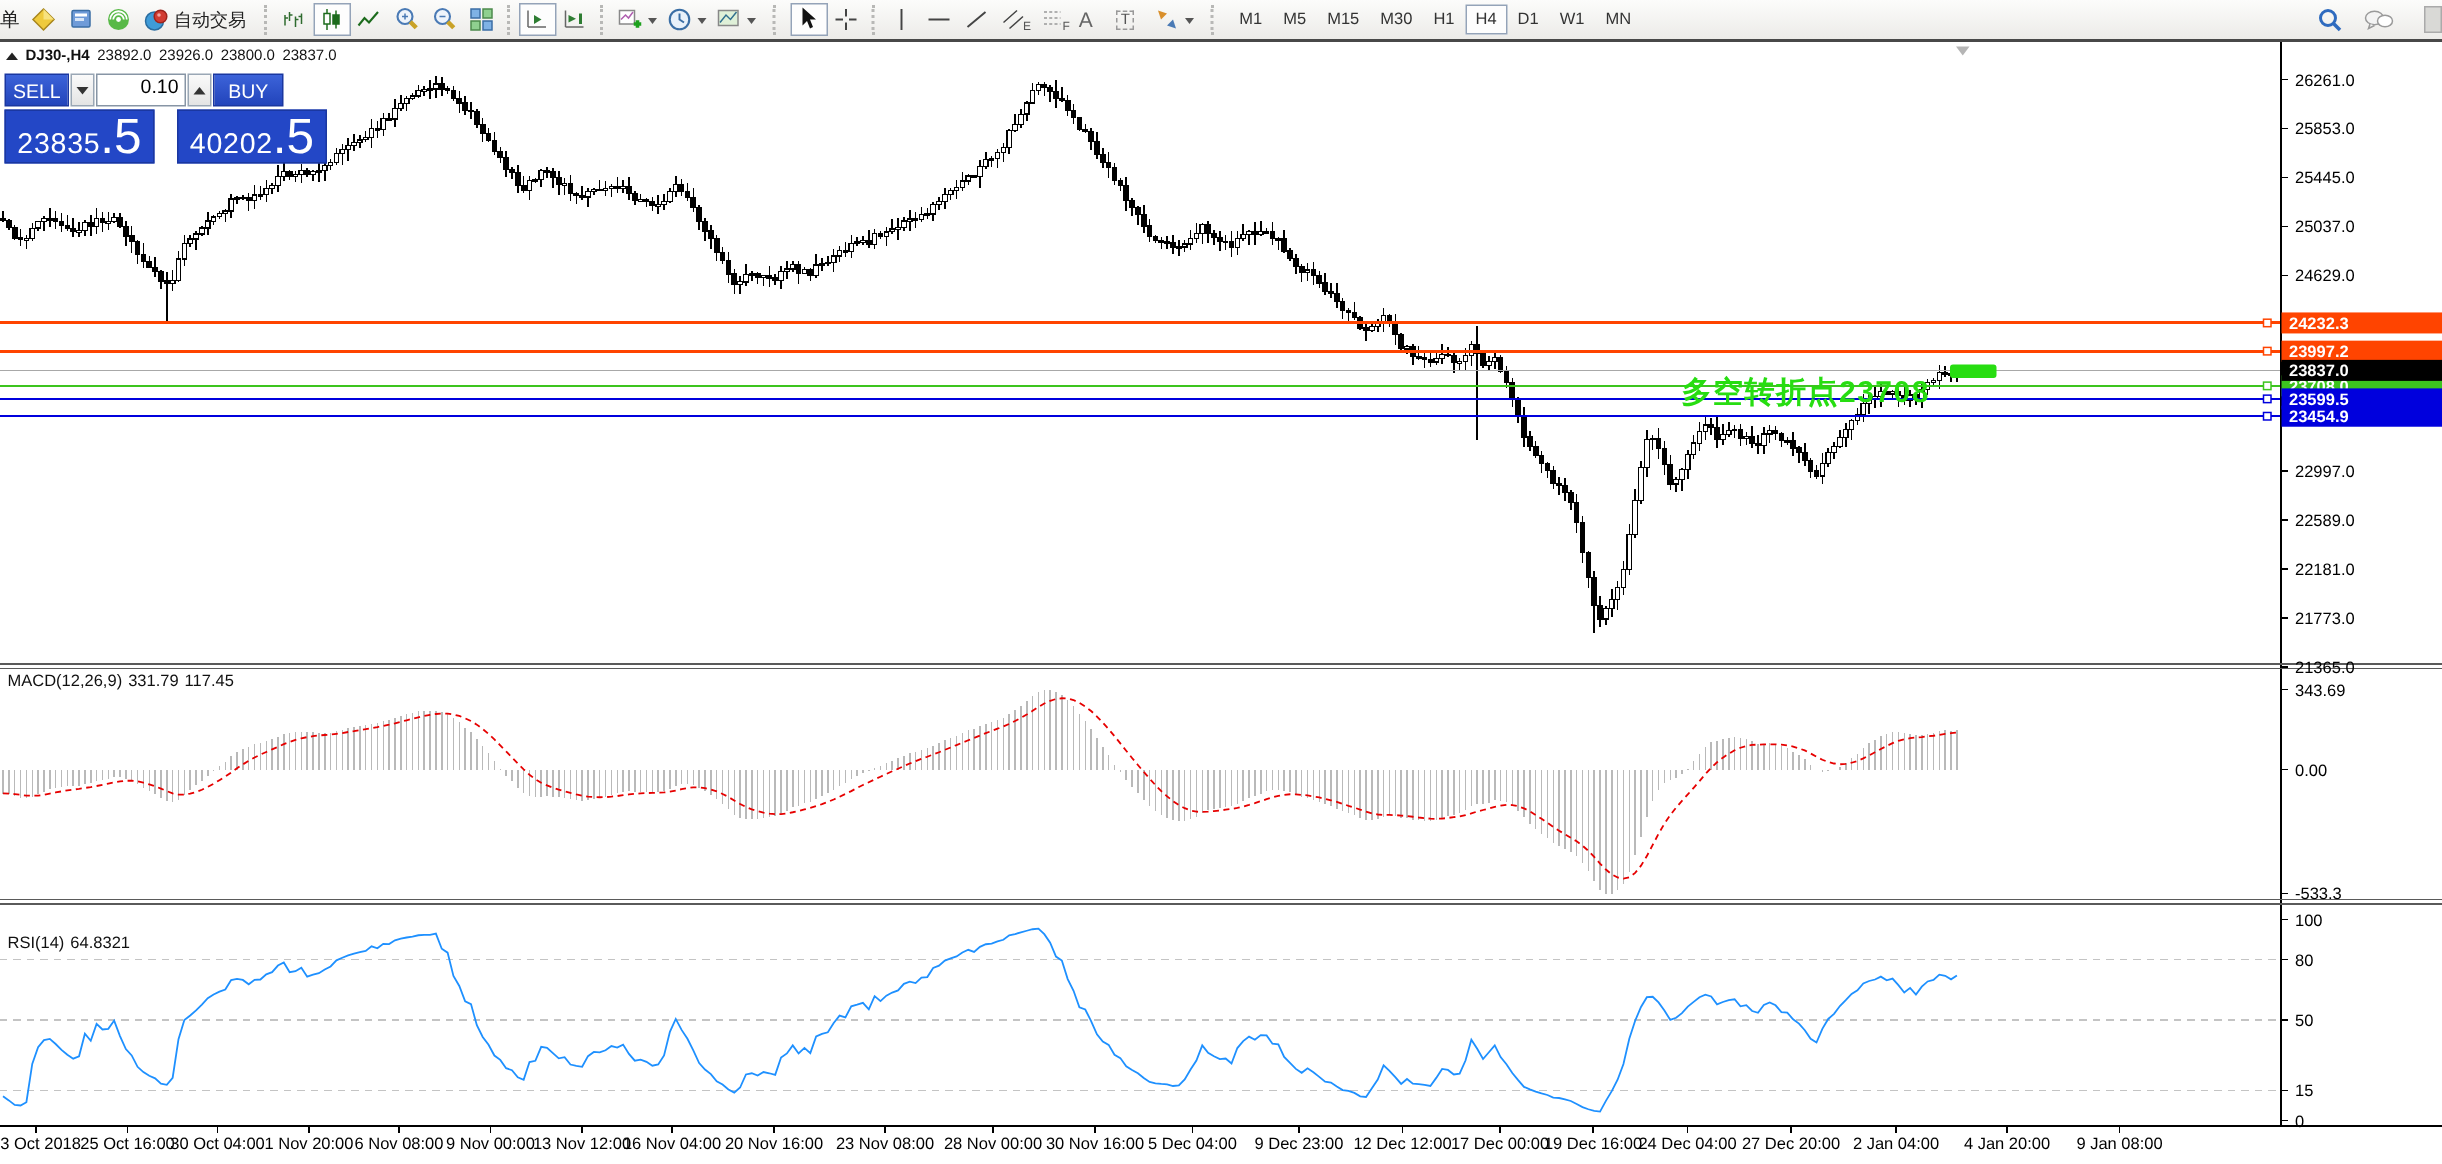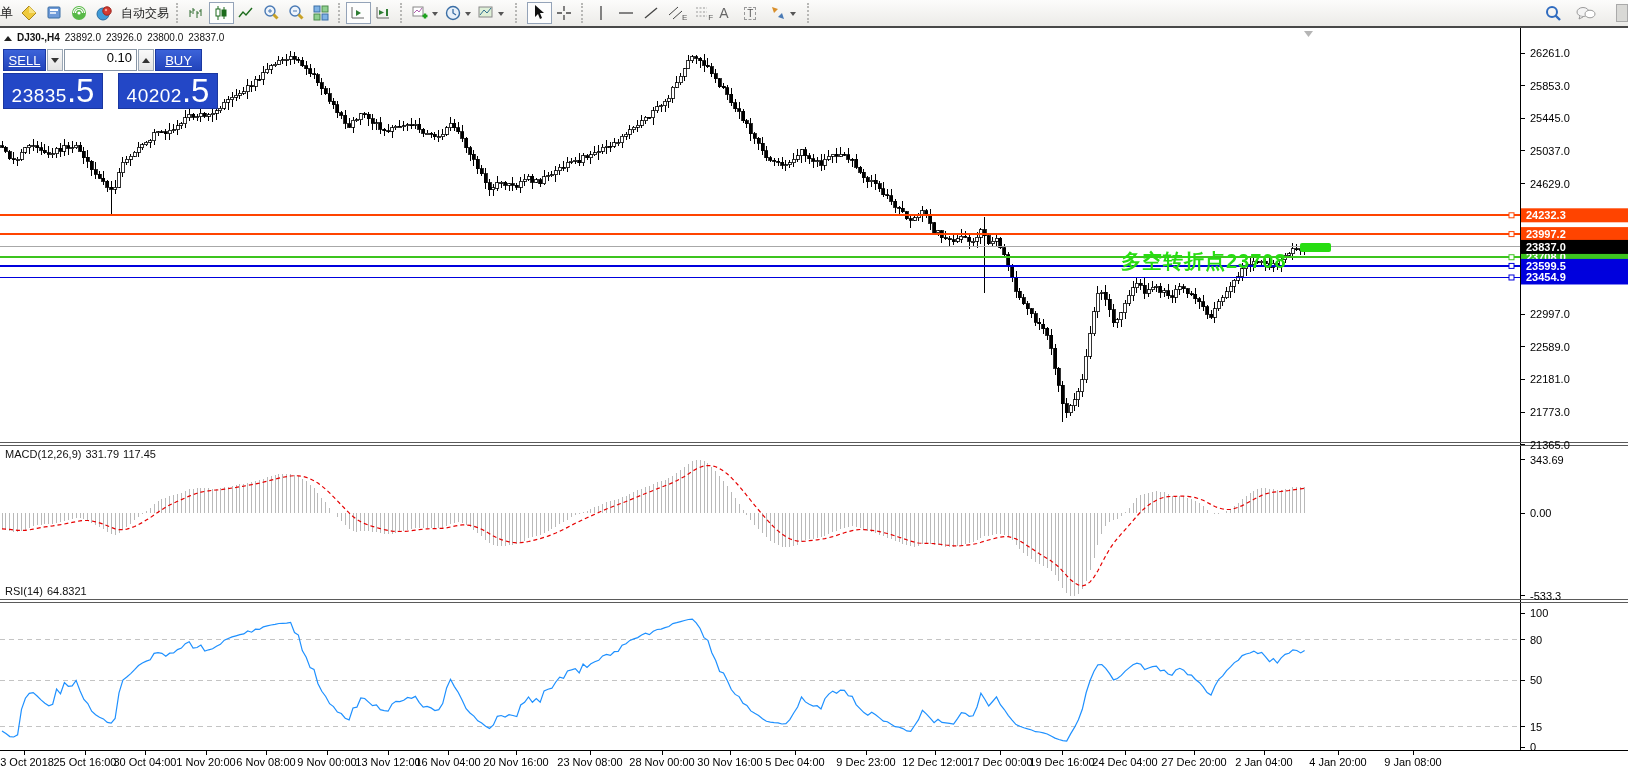--- a/index.html
+++ b/index.html
@@ -3,21 +3,21 @@
 <meta charset="utf-8">
 <style>
   html,body{margin:0;padding:0}
   body{width:1628px;height:776px;position:relative;overflow:hidden;background:#fff;
        font-family:"Liberation Sans","DejaVu Sans",sans-serif;}
   
   .toolbar{position:absolute;top:0;left:0;width:1628px;height:26px;z-index:10;
     background:linear-gradient(#fcfcfb,#ecebe8);border-bottom:2px solid #484848;
     display:flex;align-items:center;}
   .tpartial{font-size:13px;color:#222;width:13px;overflow:hidden;margin-right:4px}
-  .tbtn{height:22px;min-width:25px;display:flex;align-items:center;justify-content:space-between;
+  .tbtn{height:22px;min-width:25px;display:flex;align-items:center;justify-content:flex-start;
     border:1px solid transparent;background:transparent;padding:0 2px;box-sizing:border-box}
   .tbtn.active{background:#fdfdfd;border:1px solid #94a3b8}
   .tbtn .lbl{font-size:12px;color:#222;margin-left:3px}
   .sep{width:2px;height:20px;margin:0 4px;border-left:2px dotted #b8b8b6}
   .dd{width:0;height:0;border:3px solid transparent;border-top:4px solid #555;margin:4px 0 0 3px}
   .tf{font-size:11px;color:#333;padding:3px 6px;border:1px solid transparent;cursor:default}
   .tf.active{background:#fdfdfd;border:1px solid #94a3b8}
   .tright{position:absolute;right:28px;top:2px;display:flex;gap:6px;align-items:center}
   .edgeicon{position:absolute;right:0;top:4px;width:10px;height:16px;background:#d9d9d6;border:1px solid #aaa}
   .glyph{font-size:11px;color:#555}
@@ -25,37 +25,37 @@
   
   #csvg{position:absolute;left:0;top:0;z-index:1}
   .symbolbar{position:absolute;left:4px;top:32px;font-size:10px;color:#111;z-index:4;white-space:nowrap}
   .symbolbar b{font-weight:bold}
   .symbolbar span{margin-right:5px}
   .collapse-tri{display:inline-block;width:0;height:0;border:4px solid transparent;border-bottom:5px solid #222;
     vertical-align:middle;margin-right:4px;transform:translateY(-2px)}
   .tpanel{position:absolute;left:3px;top:49px;width:215px;z-index:5}
   .row1{display:flex;height:22px;gap:1px}
   .tradebtn{background:linear-gradient(#3c63d9,#2244bb);color:#fff;font-size:13px;display:flex;
-    align-items:center;justify-content:center;text-decoration:underline;border:1px solid #1a37a0;box-sizing:border-box}
+    align-items:center;justify-content:center;border:1px solid #1a37a0;box-sizing:border-box}
   .sellbtn{width:43px}.buybtn{width:47px}
   .spin{width:16px;background:linear-gradient(#fafafa,#e4e4e4);border:1px solid #9aa7b5;
     display:flex;align-items:center;justify-content:center;box-sizing:border-box}
   .tri-up{width:0;height:0;border:4px solid transparent;border-bottom:5px solid #333;margin-top:-4px}
   .tri-dn{width:0;height:0;border:4px solid transparent;border-top:5px solid #333;margin-bottom:-4px}
-  .vol{width:73px;border:1px solid #8795a5;font-size:13px;color:#000;text-align:right;
+  .vol{width:60px;border:1px solid #8795a5;font-size:13px;color:#000;text-align:right;
     padding:0 4px 0 0;box-sizing:border-box;background:#fff}
   .row2{display:flex;gap:15px;margin-top:2px;height:36px}
   .pbox{flex:1;background:#2347c6;color:#fff;display:flex;align-items:baseline;justify-content:center;
     border:1px solid #1a37a0;box-sizing:border-box;padding-top:2px}
   .pmain{font-size:19px;letter-spacing:0.5px}
   .pbig{font-size:33px;line-height:30px;font-weight:500}
   .paneLabel{position:absolute;left:5px;font-size:11px;color:#111;z-index:3;white-space:nowrap}
   .paneLabel span{margin-right:4px}
   #macdLabel{top:448px}
-  #rsiLabel{top:585px}
+  #rsiLabel{top:623px}
   .annotation{position:absolute;left:1121px;top:248px;z-index:4;font-size:20px;font-weight:bold;
     color:#27dd11;white-space:nowrap;letter-spacing:1px}
   svg text{font-family:"Liberation Sans","DejaVu Sans",sans-serif}
 </style>
 </head>
 <body>
 
 <svg id="csvg" width="1628" height="776">
   <g id="g-grid"></g>
   <g id="g-candles">
@@ -1367,20 +1367,31 @@
   <span class="tbtn">
       <svg width="18" height="18">
         <path d="M3 3l6 2-4 4z" fill="#d98f2b"></path>
         <path d="M15 15l-6-2 4-4z" fill="#4a7ab5"></path>
       </svg>
       <span class="dd"></span>
     </span>
 
   <span class="sep" style="margin:0 8px"></span>
 
+  <span id="tfwrap" style="display:flex">
+      <span class="tf">M1</span>
+      <span class="tf">M5</span>
+      <span class="tf">M15</span>
+      <span class="tf">M30</span>
+      <span class="tf">H1</span>
+      <span class="tf active">H4</span>
+      <span class="tf">D1</span>
+      <span class="tf">W1</span>
+      <span class="tf">MN</span>
+    </span>
 
   <span class="tright">
     <span class="tbtn">
         <svg width="19" height="19">
           <circle cx="8" cy="8" r="5" fill="none" stroke="#2f6bbf" stroke-width="2"></circle>
           <line x1="11.5" y1="11.5" x2="16" y2="16" stroke="#2f6bbf" stroke-width="2.4"></line>
         </svg>
       </span>
     <span class="tbtn">
         <svg width="22" height="19">

